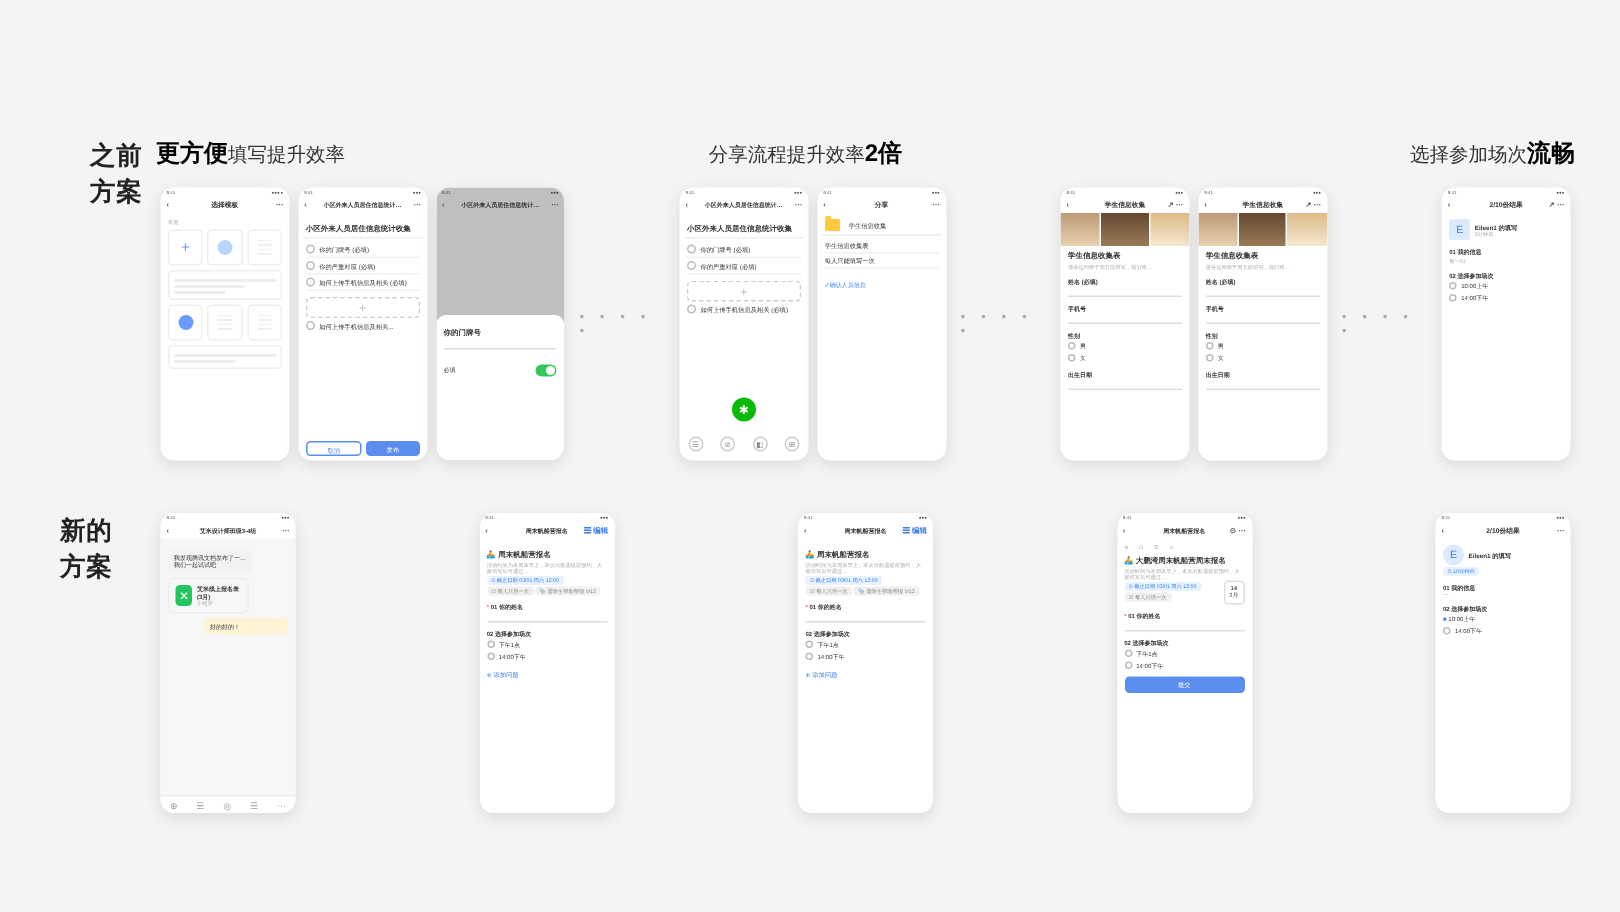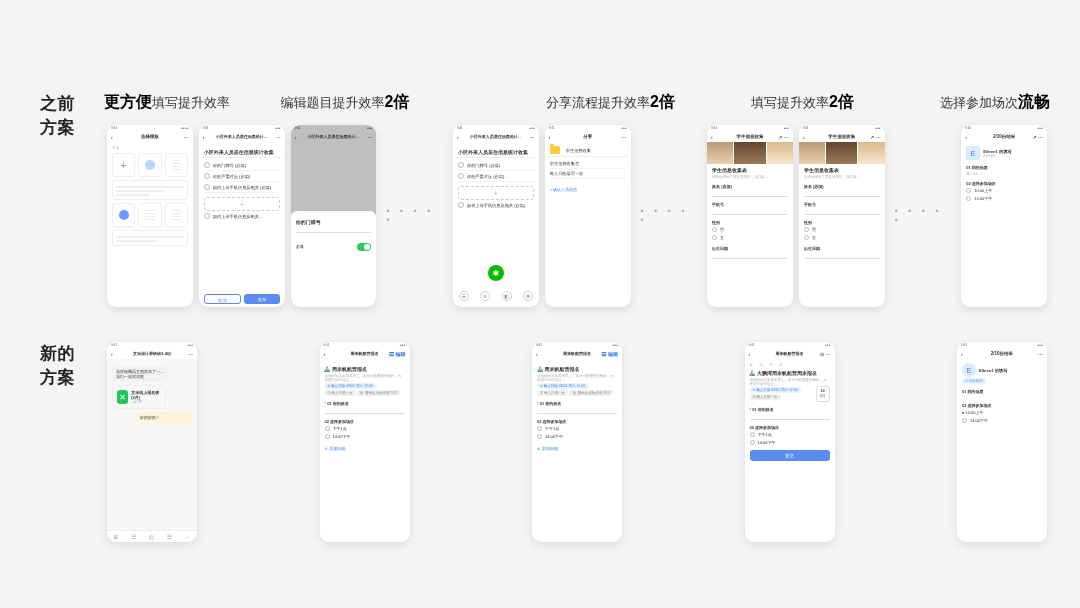--- a/index.html
+++ b/index.html
@@ -14,39 +14,39 @@
   }
 
   .row-label {
     position: absolute;
     left: 40px;
     font-size: 17px;
     font-weight: 600;
     line-height: 1.4;
     letter-spacing: 0.5px;
   }
-  .r1 { top: 92px; }
+  .r1 { top: 92px; margin-left: 20px; }
   .r2 { top: 342px; }
 
   .headings {
     position: absolute;
     top: 92px;
     left: 104px;
     right: 30px;
     display: flex;
     justify-content: space-between;
     gap: 6px;
     font-size: 13px;
     color: #333;
   }
   .headings > div { flex: 1; white-space: nowrap; }
   .headings b { font-size: 16px; font-weight: 700; color: #000; }
   .h1 { flex: 0 0 120px !important; }
   .h2 { flex: 0 0 175px !important; text-align: center; }
-  .h3 { flex: 0 0 215px !important; text-align: right; }
+  .h3 { flex: 0 0 215px !important; text-align: left; }
   .h4 { flex: 0 0 200px !important; text-align: center; }
   .h5 { flex: 0 0 120px !important; text-align: right; }
 
   
   .phones {
     position: absolute;
     left: 104px;
     right: 30px;
     display: flex;
     align-items: flex-start;
@@ -144,23 +144,21 @@
 </head>
 <body>
 
 <div class="row-label r1" style="white-space:pre-line">之前
 方案</div>
 <div class="row-label r2" style="white-space:pre-line">新的
 方案</div>
 
 <div class="headings">
   <div class="h1"><b>更方便</b><span>填写提升效率</span></div>
-  <div class="h2"><span>编辑题目提升效率</span><b>2倍</b></div>
   <div class="h3"><span>分享流程提升效率</span><b>2倍</b></div>
-  <div class="h4"><span>填写提升效率</span><b>2倍</b></div>
   <div class="h5"><span>选择参加场次</span><b>流畅</b></div>
 </div>
 
 <div class="phones prow1">
 
   <div class="phone">
     <div class="statusbar">
         <span>9:41</span>
         <span>●●● ▸</span>
       </div>

